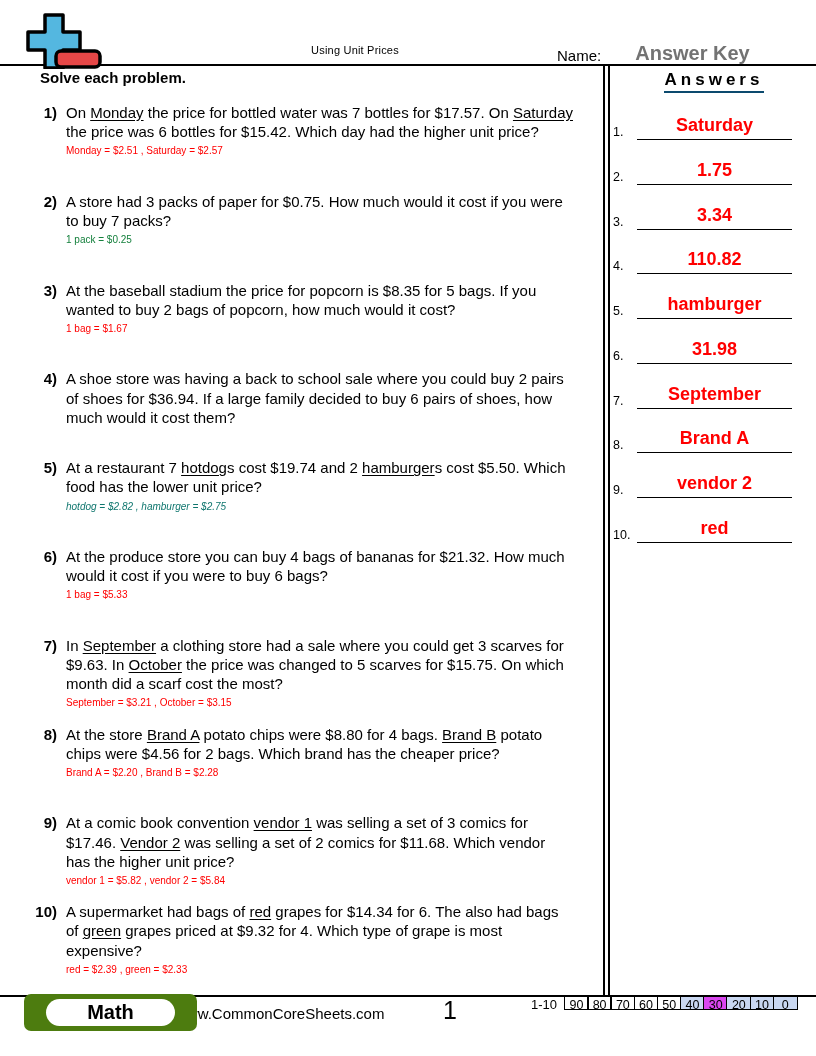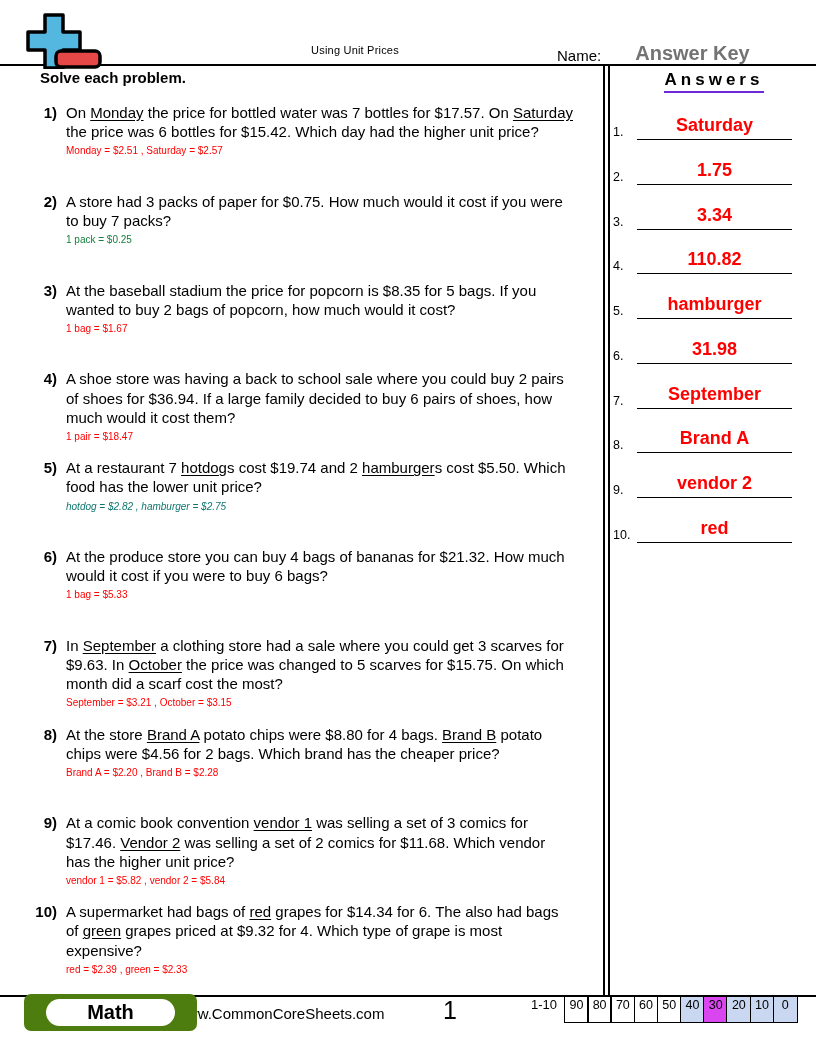--- a/index.html
+++ b/index.html
@@ -25,39 +25,39 @@
   .problem{height:88.8px;display:flex;align-items:flex-start;}
   .p-num{flex:none;width:33px;text-align:right;padding-right:9px;
          font-size:15px;font-weight:bold;line-height:19.2px;}
   .p-body{flex:1;font-size:15px;line-height:19.2px;}
   .u{text-decoration:underline;text-underline-offset:2px;}
   .work-answer{font-size:10px;line-height:19.2px;}
 
   
   .answers-title-wrap{position:absolute;left:622px;top:70px;width:184px;text-align:center;}
   .answers-title{display:inline-block;font-size:17px;font-weight:bold;letter-spacing:4px;
-                 border-bottom:2px solid #6d28d9;padding:0 1px 1px 1px;text-align:right;}
+                 border-bottom:2px solid #0c4a6e;padding:0 1px 1px 1px;text-align:right;}
   .ans-row{position:absolute;left:613px;width:179px;height:37px;}
   .ans-num{position:absolute;left:0;bottom:1px;font-size:12.5px;}
   .ans-line{position:absolute;left:24px;right:0;bottom:0;border-bottom:1.6px solid #000;}
   .ans-value{position:absolute;left:24px;right:0;bottom:4px;text-align:center;
              font-size:18px;font-weight:bold;}
 
   
   .footer-line{position:absolute;left:0;top:995px;width:816px;height:2px;background:#000;}
   .math-box{position:absolute;left:24px;top:994px;width:173px;height:37px;background:#4d7c0f;
             border-radius:7px;display:flex;align-items:center;justify-content:center;z-index:2;}
   .math-pill{background:#fff;border-radius:16px;width:129px;height:27px;display:flex;
              align-items:center;justify-content:center;font-size:20px;font-weight:bold;}
   .website{position:absolute;left:176px;top:1005px;font-size:15px;}
   .page-num{position:absolute;left:380px;top:996px;width:140px;text-align:center;font-size:25px;}
   .score-strip{position:absolute;left:531px;top:996px;display:flex;align-items:flex-start;}
   .score-label{font-size:13px;margin-right:7px;line-height:18px;}
   .score-table{display:flex;}
-  .score-cell{box-sizing:border-box;width:24.8px;height:27px;border:1.6px solid #000;
+  .score-cell{box-sizing:border-box;width:24.8px;height:14px;border:1.6px solid #000;
               margin-left:-1.6px;text-align:center;font-size:12.5px;line-height:16px;}
   .score-cell:first-child{margin-left:0;}
 </style>
 </head>
 <body>
 
 <div class="page">
 
   <svg class="logo" viewBox="0 0 78 62">
     <path d="M21,8 h18 v17 h17 v18 h-17 v18 h-18 v-18 h-17 v-18 h17 z" fill="#54b7e0" stroke="#000" stroke-width="3.5" stroke-linejoin="round"></path>
@@ -90,21 +90,20 @@
         <div class="p-num">3)</div>
         <div class="p-body">
           <div><span>At the baseball stadium the price for popcorn is $8.35 for 5 bags. If you</span><br><span>wanted to buy 2 bags of popcorn, how much would it cost?</span></div>
           <div class="work-answer" style="color: rgb(255, 0, 0);">1 bag = $1.67</div>
         </div>
       </div>
       <div class="problem">
         <div class="p-num">4)</div>
         <div class="p-body">
           <div><span>A shoe store was having a back to school sale where you could buy 2 pairs</span><br><span>of shoes for $36.94. If a large family decided to buy 6 pairs of shoes, how</span><br><span>much would it cost them?</span></div>
-          <div class="work-answer" style="color: rgb(255, 0, 0);">1 pair = $18.47</div>
         </div>
       </div>
       <div class="problem">
         <div class="p-num">5)</div>
         <div class="p-body">
           <div><span>At a restaurant 7 </span><span class="u">hotdog</span><span>s cost $19.74 and 2 </span><span class="u">hamburger</span><span>s cost $5.50. Which</span><br><span>food has the lower unit price?</span></div>
           <div class="work-answer" style="color: #0f766e; font-style: italic;">hotdog = $2.82 , hamburger = $2.75</div>
         </div>
       </div>
       <div class="problem">

